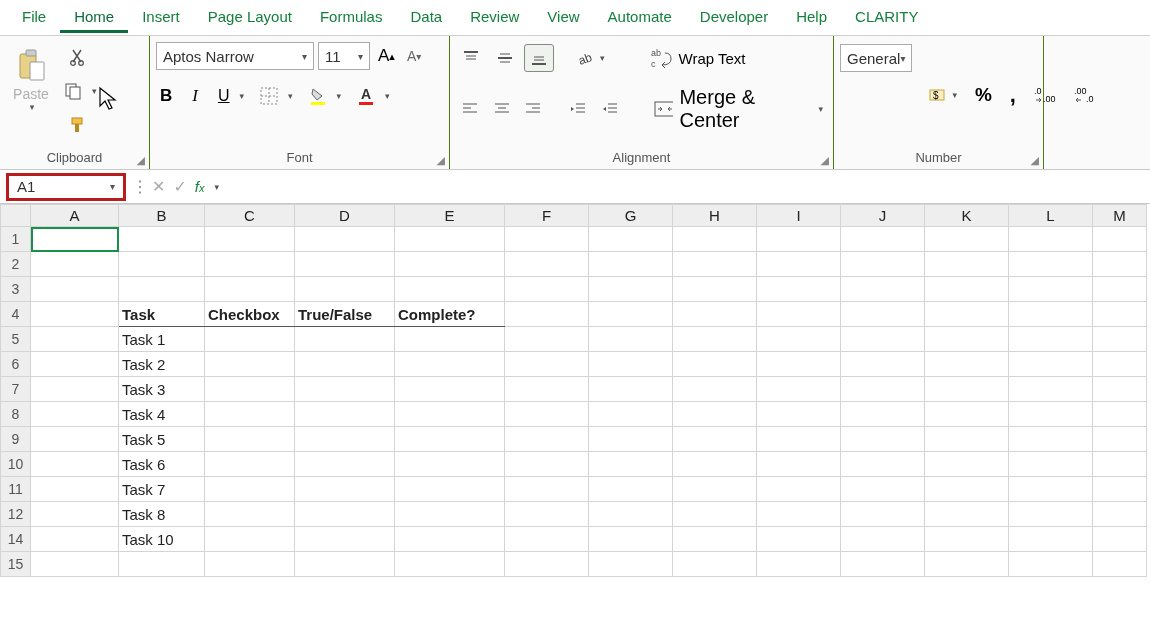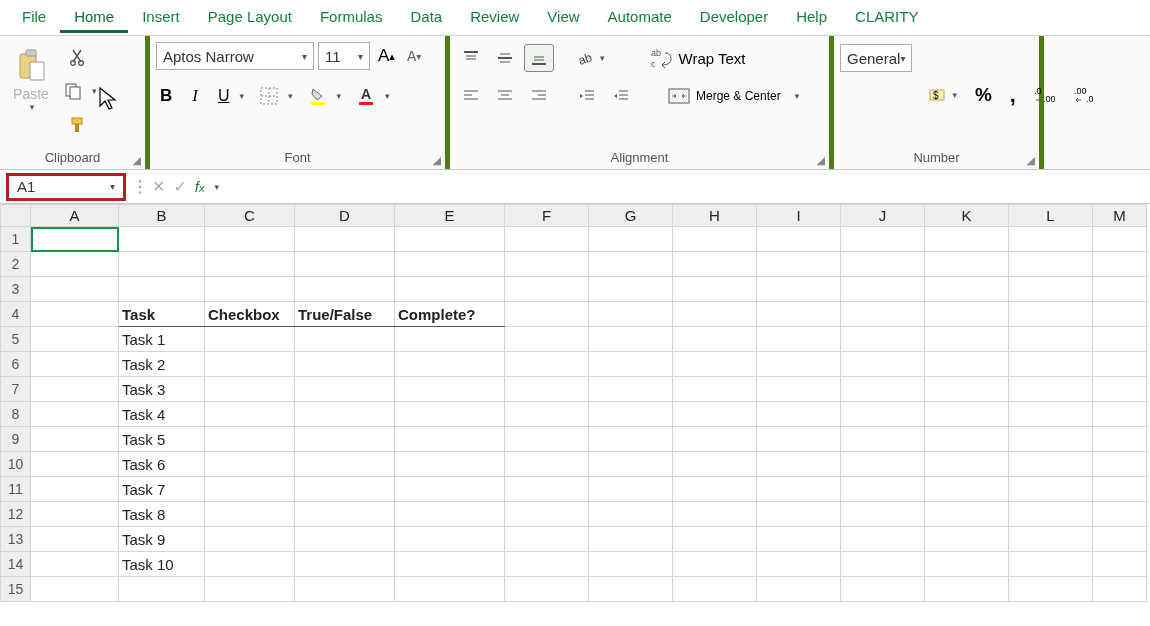--- a/index.html
+++ b/index.html
@@ -5,21 +5,21 @@
   * { box-sizing: border-box; margin: 0; padding: 0; font-family: "Segoe UI", Arial, sans-serif; }
   body { background: #fff; width: 1150px; height: 626px; overflow: hidden; user-select: none; }
 
   
   .menubar { display: flex; align-items: center; height: 36px; padding: 0 8px; gap: 0; border-bottom: 1px solid #d0d0d0; }
   .menubar .tab { padding: 6px 14px 8px 14px; font-size: 15px; color: #15803d; cursor: pointer; }
   .menubar .tab.active { color: #0f6b3e; border-bottom: 3px solid #0f6b3e; font-weight: 500; padding-bottom:5px; }
 
   
   .ribbon { display: flex; height: 134px; border-bottom: 1px solid #c8c8c8; background: #fafafa; }
-  .group { border-right: 5px solid #4d7c0f; display: flex; flex-direction: column; }
+  .group { border-right: 1px solid #4d7c0f; display: flex; flex-direction: column; }
   .group .body { flex: 1; display: flex; align-items: flex-start; padding: 6px 6px 0 6px; gap: 4px; }
   .group .label { height: 24px; display:flex; align-items:center; justify-content:center; font-size:13px; color:#555; position: relative; }
   .group .launcher { position:absolute; right:4px; bottom:2px; font-size:11px; color:#888; cursor:pointer; }
   .btn { display:flex; align-items:center; justify-content:center; padding:4px; border-radius:4px; cursor:pointer; }
   .btn.disabled { color:#b0b0b0; }
   .vstack { display:flex; flex-direction:column; gap:4px; align-items:center; }
   .hstack { display:flex; flex-direction:row; gap:4px; align-items:center; }
   .combo { height:28px; border:1px solid #aaa; background:#fff; display:flex; align-items:center; padding:0 6px; font-size:15px; color:#333; }
   .combo .chev { margin-left:auto; font-size:10px; color:#555; }
   .tiny-chev { font-size:9px; color:#555; margin-left:2px; }
@@ -258,21 +258,21 @@
               <line x1="7" y1="10" x2="16" y2="10" stroke="#555"></line>
             </svg>
           </div>
         <div style="width:20px"></div>
         <div class="hstack btn" style="gap:6px">
           <svg width="22" height="18">
               <rect x="1" y="2" width="20" height="14" fill="none" stroke="#555"></rect>
               <path d="M4 9 L8 9 M8 9 L6 7 M8 9 L6 11" stroke="#555" fill="none"></path>
               <path d="M18 9 L14 9 M14 9 L16 7 M14 9 L16 11" stroke="#555" fill="none"></path>
             </svg>
-          <span style="font-size:12px">Merge &amp; Center</span>
+          <span style="font-size:20px">Merge &amp; Center</span>
           <span class="tiny-chev" style="margin-left:8px">▾</span>
         </div>
       </div>
     </div>
     <div class="label">
         <span>Alignment</span>
         <span class="launcher">◢</span>
       </div>
   </div>
 
@@ -557,36 +557,20 @@
           <td></td>
           <td></td>
           <td></td>
           <td></td>
           <td></td>
           <td></td>
           <td></td>
           <td></td>
         </tr>
         <tr>
-          <th>13</th>
-          <td></td>
-          <td>Task 9</td>
-          <td></td>
-          <td></td>
-          <td></td>
-          <td></td>
-          <td></td>
-          <td></td>
-          <td></td>
-          <td></td>
-          <td></td>
-          <td></td>
-          <td></td>
-        </tr>
-        <tr>
           <th>14</th>
           <td></td>
           <td>Task 10</td>
           <td></td>
           <td></td>
           <td></td>
           <td></td>
           <td></td>
           <td></td>
           <td></td>

